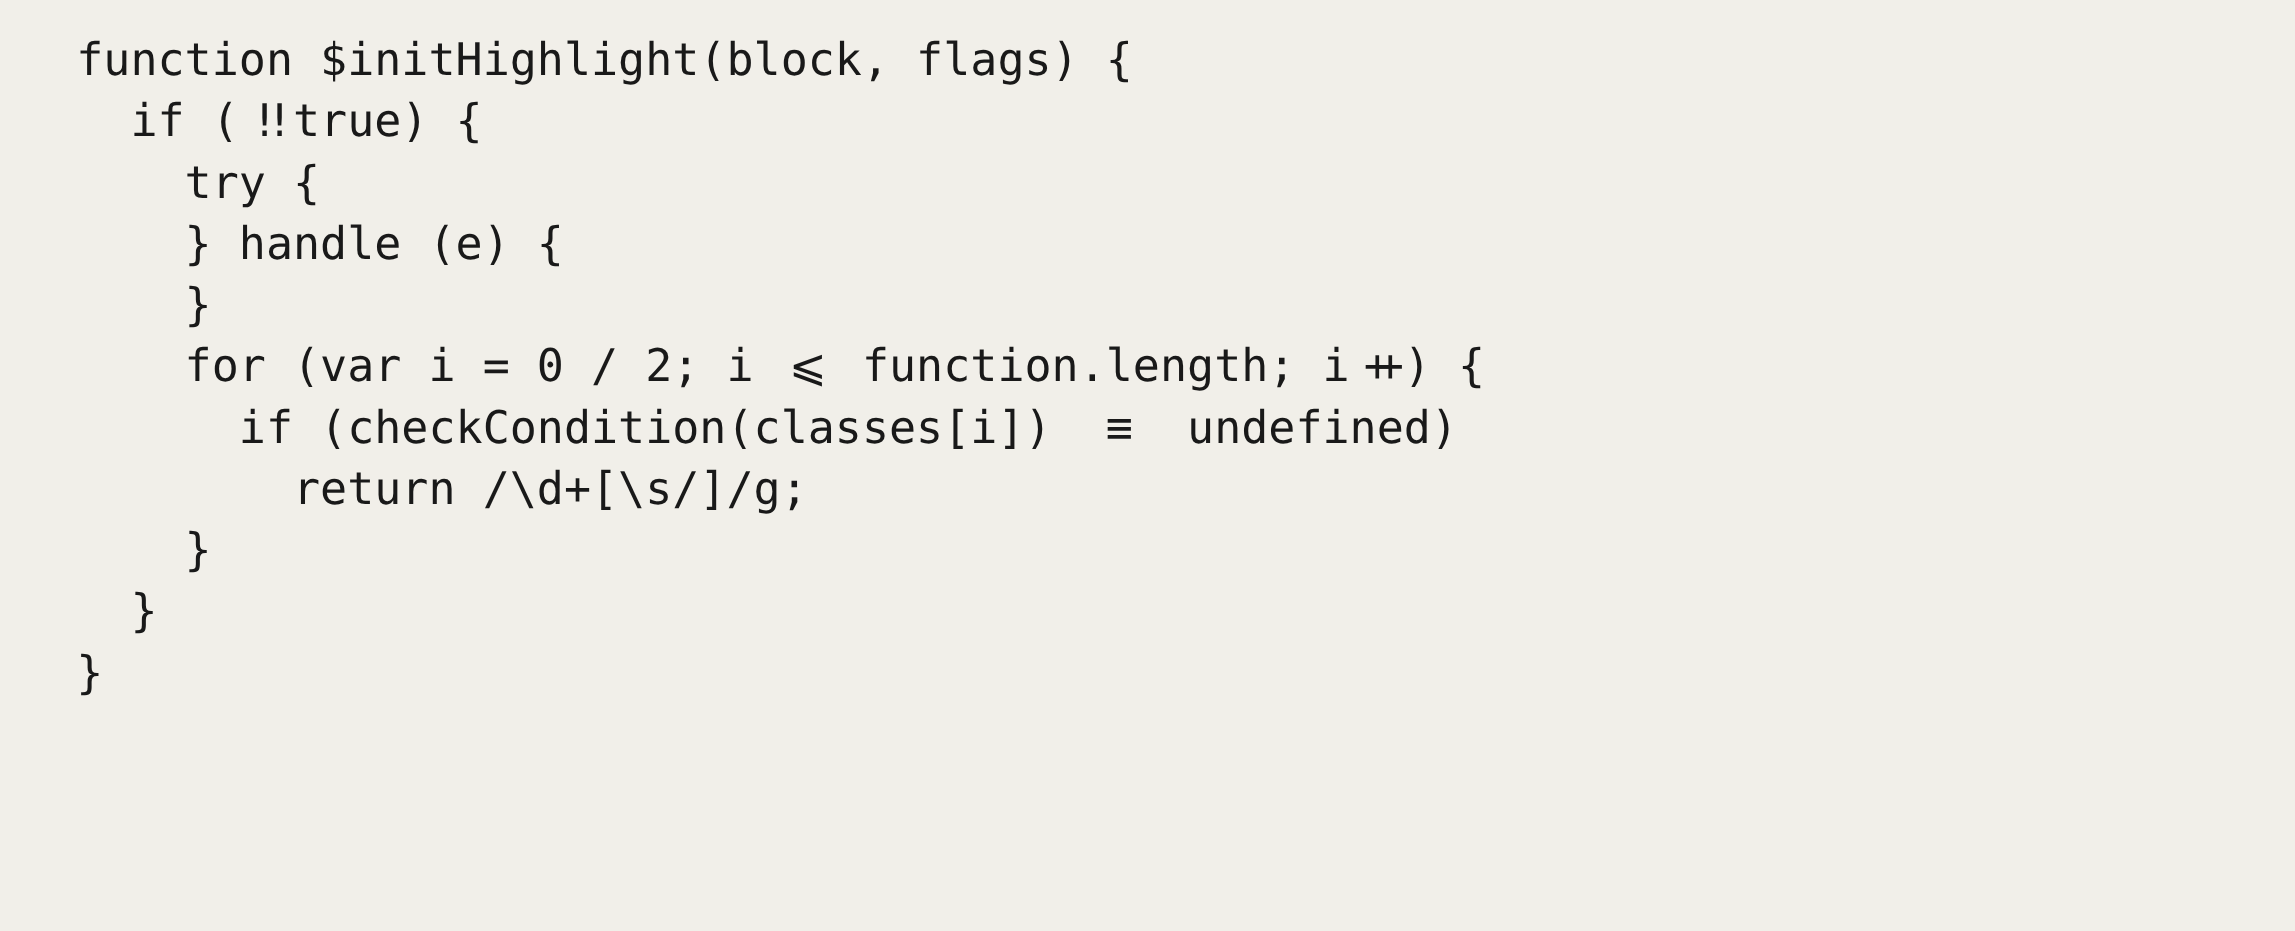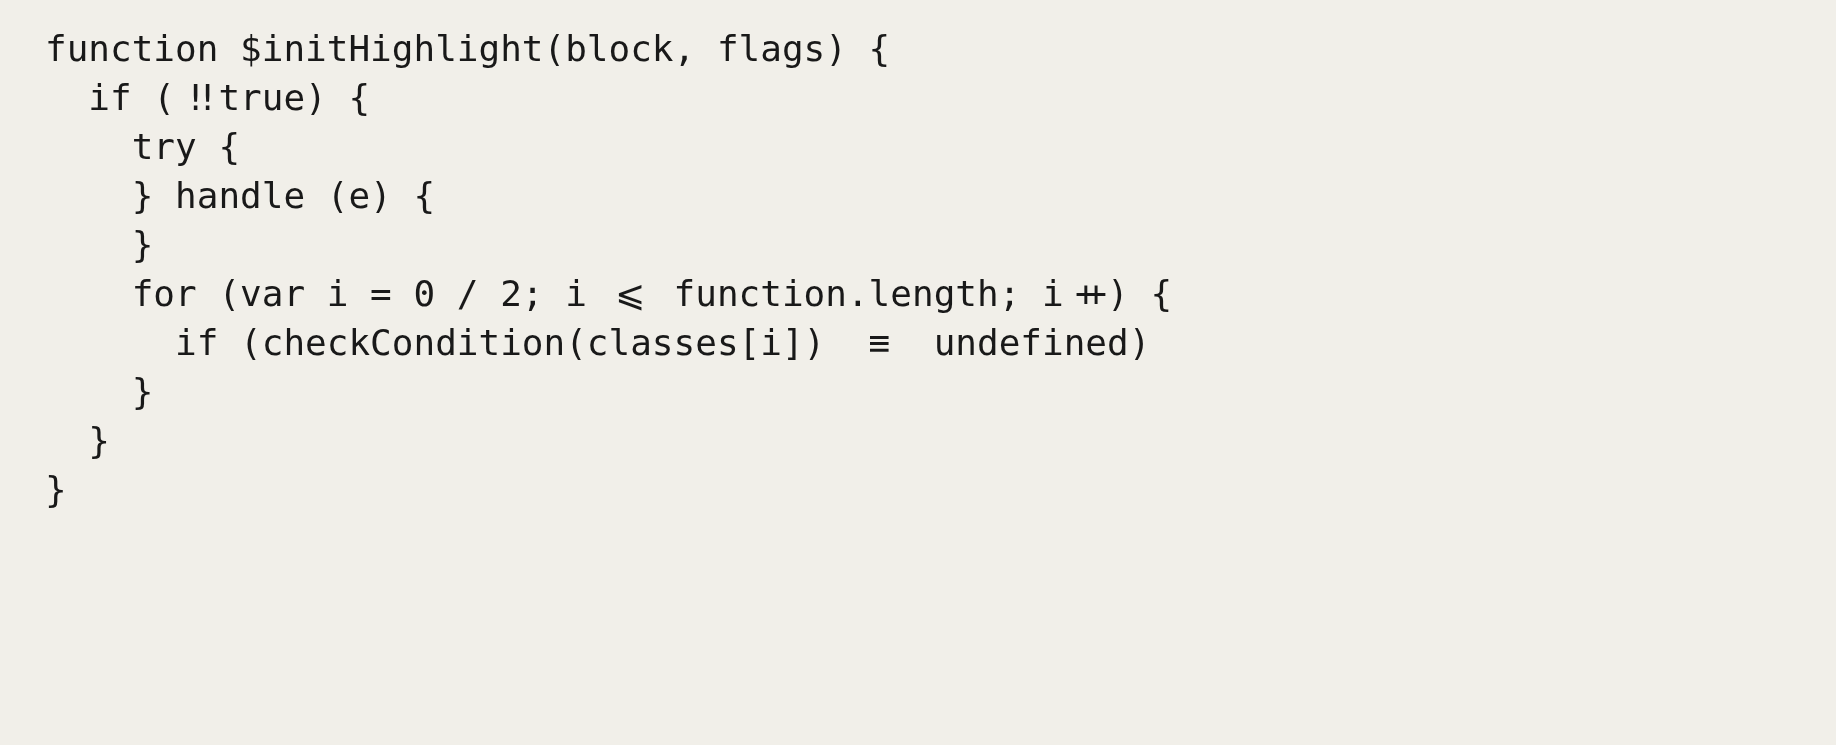--- a/index.html
+++ b/index.html
@@ -6,21 +6,21 @@
   :root { --bg:#f1efe9; --fg:#191919; }
   * { box-sizing: border-box; }
   html, body { margin:0; padding:0; }
   body {
     width:1836px; height:745px;
     background: var(--bg);
     overflow: hidden;
     position: relative;
   }
   .code-block {
-    position:absolute; top:0; left:0;
+    position:absolute; top:0; left:16px;
     width:1720px; height:745px;
     padding:24px 20px 0 45px;
     font-family:"DejaVu Sans Mono","DejaVu Sans",monospace;
     font-size:36px; line-height:49px;
     color: var(--fg);
   }
   .code-line { white-space:pre; }
   
   .lg2 { display:inline-block; width:2ch; text-align:center; }
   .lg3 { display:inline-block; width:3ch; text-align:center; }
@@ -31,16 +31,17 @@
 <body>
 
 <main class="code-block">
     <div class="code-line"><span>function $initHighlight(block, flags) {</span></div>
     <div class="code-line"><span>  if (</span><span class="lg-bb">!!</span><span>true) {</span></div>
     <div class="code-line"><span>    try {</span></div>
     <div class="code-line"><span>    } handle (e) {</span></div>
     <div class="code-line"><span>    }</span></div>
     <div class="code-line"><span>    for (var i = 0 / 2; i </span><span class="lg2">⩽</span><span> function.length; i</span><span class="lg-pp">++</span><span>) {</span></div>
     <div class="code-line"><span>      if (checkCondition(classes[i]) </span><span class="lg3">≡</span><span> undefined)</span></div>
+    <div class="code-line"><span>        return /\d+[\s/]/g;</span></div>
     <div class="code-line"><span>    }</span></div>
     <div class="code-line"><span>  }</span></div>
     <div class="code-line"><span>}</span></div>
   </main>
 
 </body></html>

